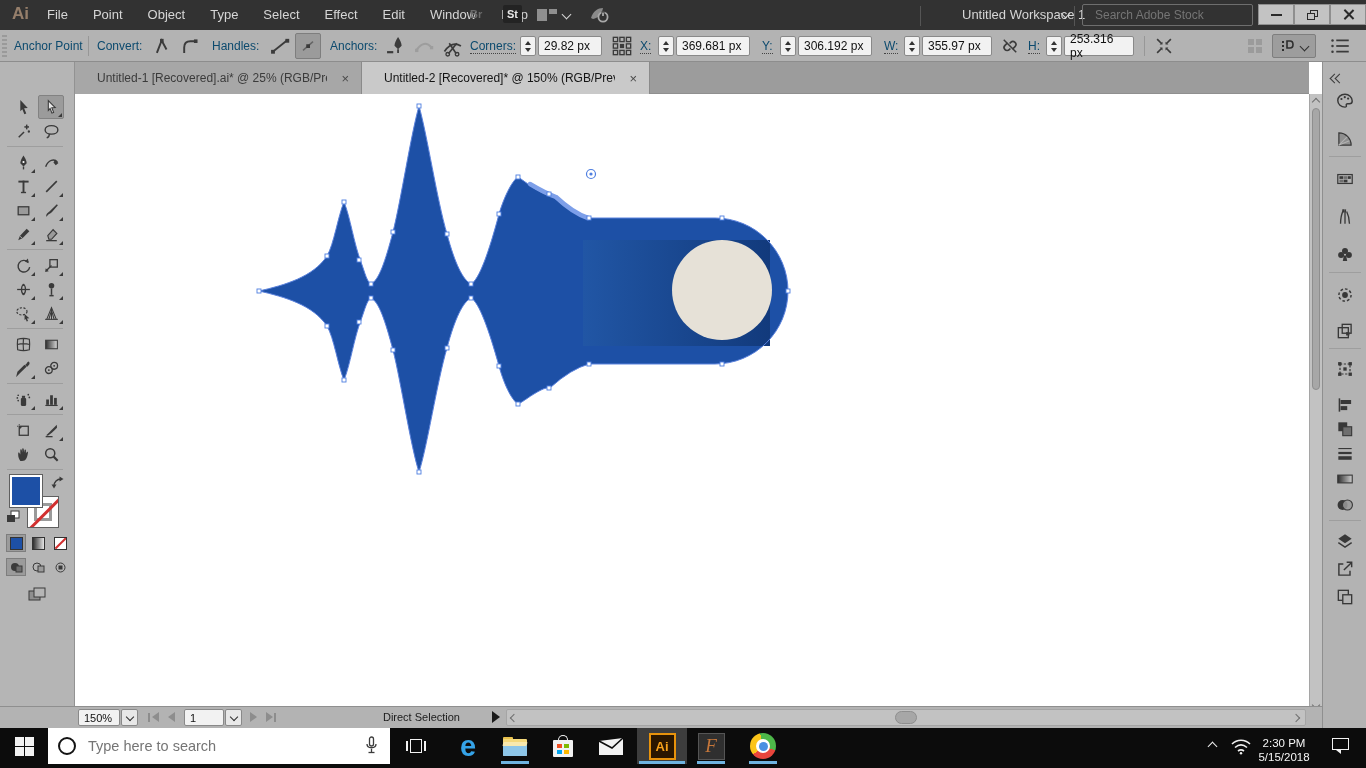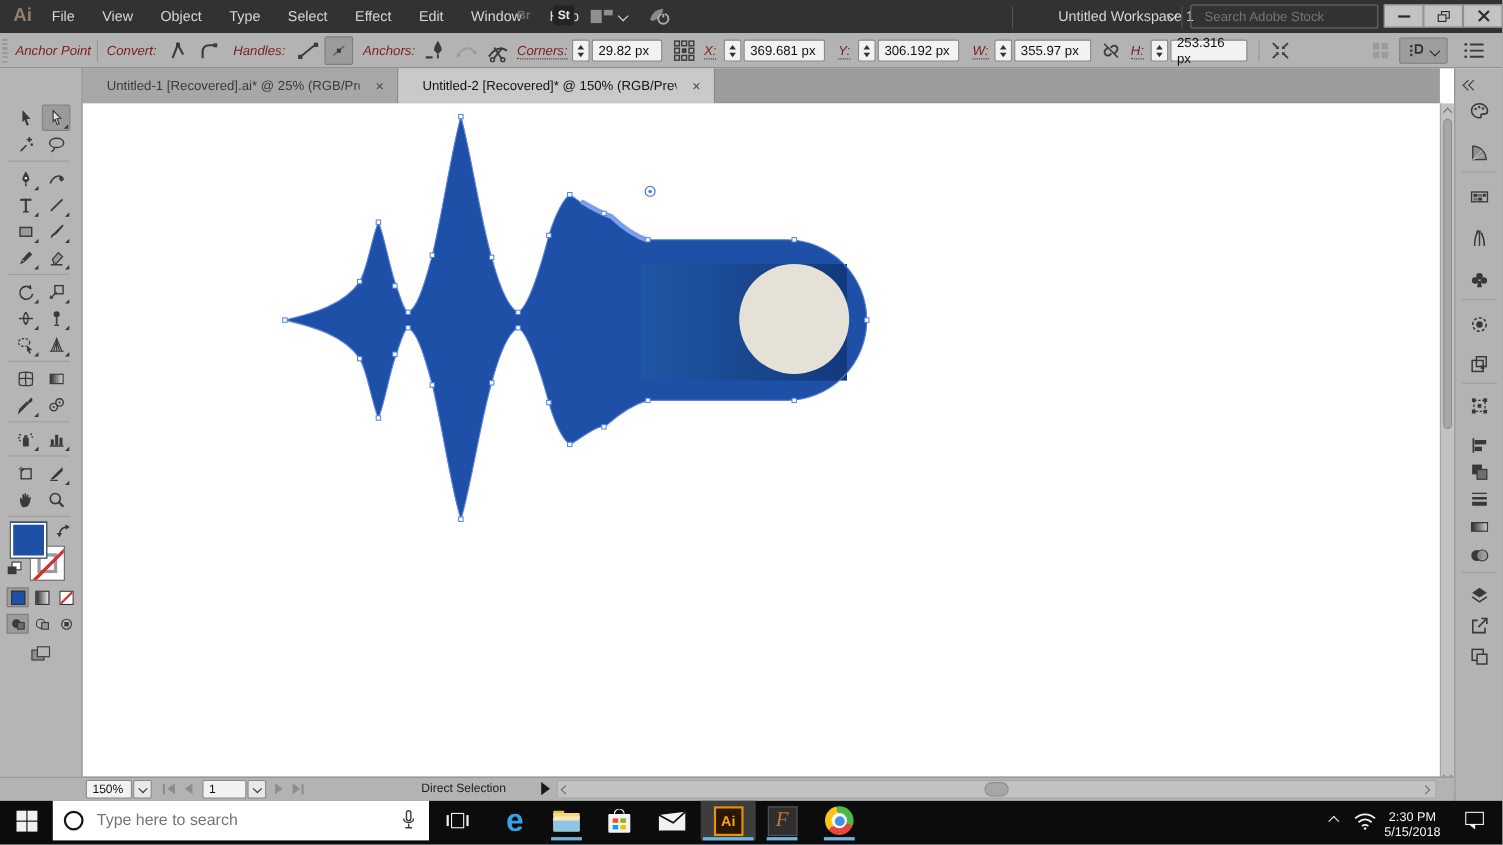--- a/index.html
+++ b/index.html
@@ -4,21 +4,21 @@
 <style>
   html,body{margin:0;padding:0;background:#666;}
   #app{position:relative;width:1366px;height:768px;overflow:hidden;font-family:"Liberation Sans",sans-serif;background:#fff;}
   .abs{position:absolute;}
   
   .titlebar{left:0;top:0;width:1366px;height:30px;background:#323232;display:flex;align-items:center;}
   .menu-item{color:#d6d6d6;font-size:13px;padding:0 1px;}
   .winbtn{width:36px;height:21px;background:#c3c3c3;border:1px solid #8f8f8f;display:flex;align-items:center;justify-content:center;box-sizing:border-box;}
   
   .ctrlbar{left:0;top:30px;width:1366px;height:32px;background:#b3b3b3;border-bottom:1px solid #8d8d8d;box-sizing:border-box;}
-  .clabel{font-size:12px;color:#7f1d1d;font-style:italic;}
+  .clabel{font-size:12px;color:#0c4a6e;}
   .clabel.u{border-bottom:1px dotted #444;}
   .fld{position:absolute;background:#f2f2f2;border:1px solid #898989;border-radius:2px;font-size:12px;color:#111;display:flex;align-items:center;padding:0 5px;height:20px;box-sizing:border-box;}
   .step{position:absolute;width:16px;height:20px;background:#f2f2f2;border:1px solid #898989;border-radius:2px;box-sizing:border-box;display:flex;flex-direction:column;align-items:center;justify-content:center;gap:3px;}
   .tri-up{width:0;height:0;border-left:3.5px solid transparent;border-right:3.5px solid transparent;border-bottom:4px solid #333;}
   .tri-dn{width:0;height:0;border-left:3.5px solid transparent;border-right:3.5px solid transparent;border-top:4px solid #333;}
   .vsep{position:absolute;width:1px;height:20px;background:#979797;top:6px;}
   .cv{display:inline-block;width:6px;height:6px;border-right:1.7px solid #2c2c2c;border-bottom:1.7px solid #2c2c2c;transform:rotate(45deg);}
   .cv.lt{border-color:#d6d6d6;}
   .cv.up{transform:rotate(-135deg);}
   .cv.l{transform:rotate(135deg);}
@@ -53,21 +53,21 @@
 </style>
 </head>
 <body>
 
 <div id="app">
 
   <div class="abs titlebar">
     <span class="abs" style="left:12px;top:4px;font-size:17px;font-weight:bold;color:#967f6b;">Ai</span>
     <div class="abs" style="left:46px;top:7px;display:flex;gap:23px;justify-content:center;">
       <span class="menu-item">File</span>
-      <span class="menu-item">View</span>
+      <span class="menu-item">Point</span>
       <span class="menu-item">Object</span>
       <span class="menu-item">Type</span>
       <span class="menu-item">Select</span>
       <span class="menu-item">Effect</span>
       <span class="menu-item">Edit</span>
       <span class="menu-item">Window</span>
       <span class="menu-item">Help</span>
     </div>
     <span class="abs" style="left:470px;top:8px;font-size:11px;font-weight:bold;color:#6d6d6d;">Br</span>
     <span class="abs" style="left:503px;top:5px;font-size:11px;font-weight:bold;color:#e8e8e8;background:#232323;padding:3px 4px;border-radius:2px;">St</span>

